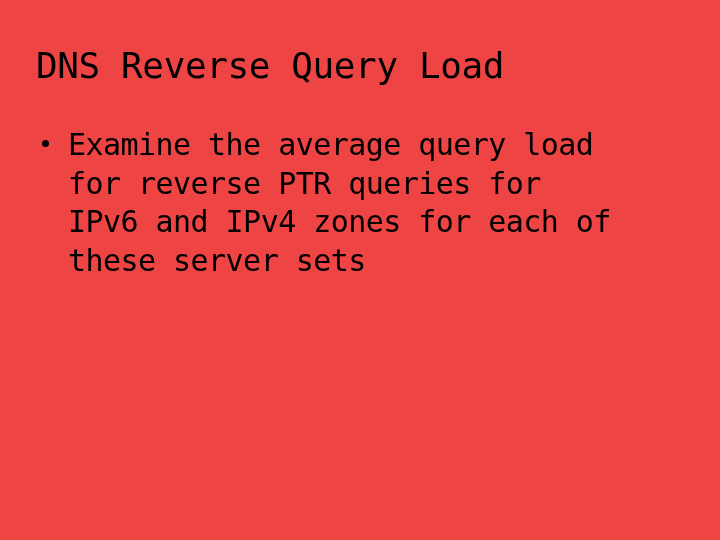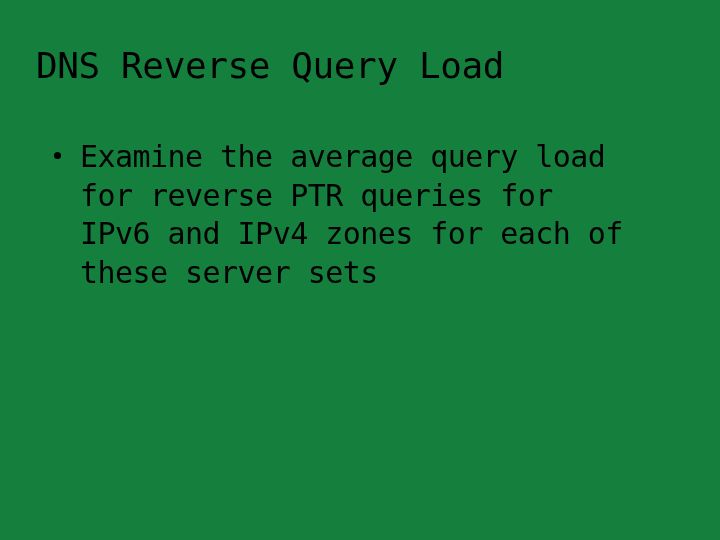--- a/index.html
+++ b/index.html
@@ -12,21 +12,21 @@
     height: 540px;
     background: #ffffff;
     font-family: "DejaVu Sans Mono", "Liberation Mono", monospace;
     overflow: hidden;
   }
 
   .slide {
     position: relative;
     width: 720px;
     height: 540px;
-    background: #15803d;
+    background: #ef4444;
     box-sizing: border-box;
   }
 
   .slide-title {
     position: absolute;
     left: 36px;
     top: 44px;
     width: 660px;
     margin: 0;
     font-family: "DejaVu Sans Mono", "Liberation Mono", monospace;
@@ -36,21 +36,21 @@
     letter-spacing: -0.4px;
     color: #000000;
     white-space: pre;
   }
 
   .bullet-list {
     position: absolute;
     left: 36px;
     top: 126px;
     width: 664px;
-    margin: 12px;
+    margin: 0;
     padding: 0;
     list-style: none;
   }
 
   .bullet-item {
     position: relative;
     padding-left: 32px;
     margin: 0;
   }
 

